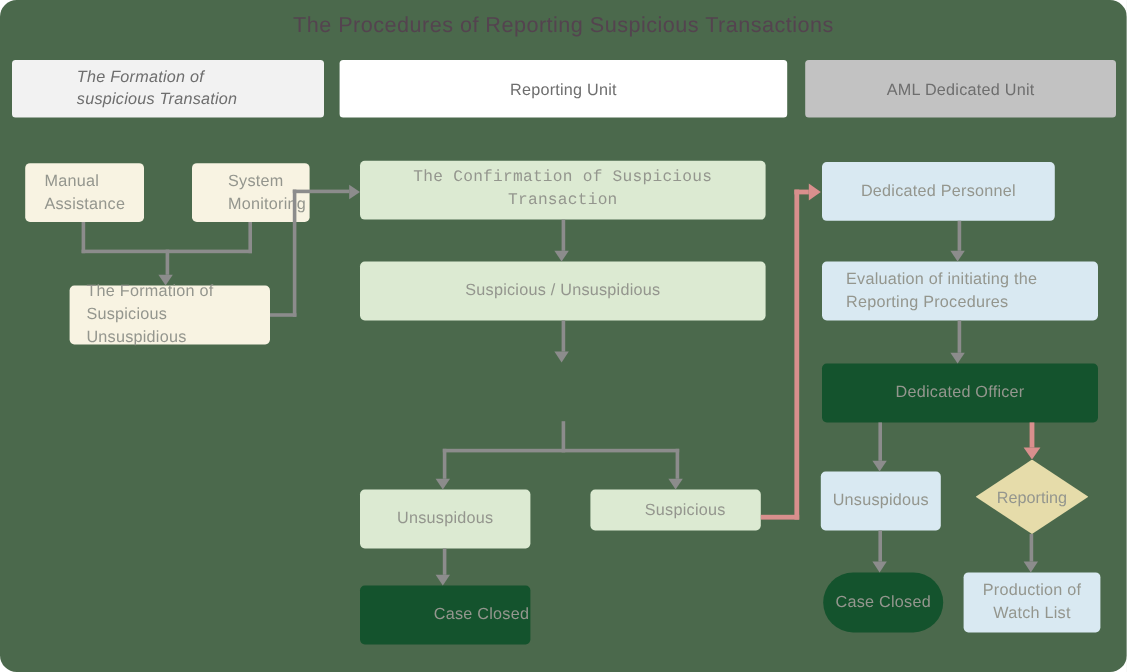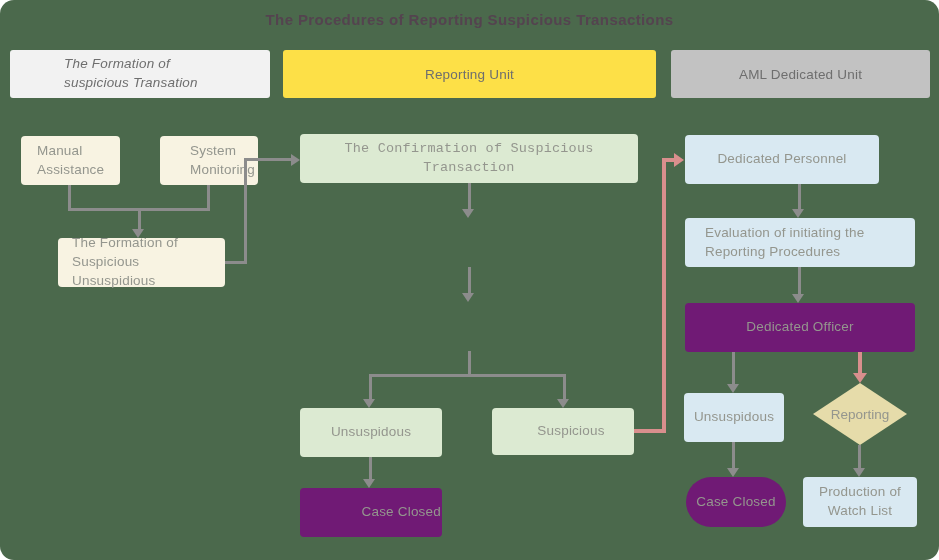--- a/index.html
+++ b/index.html
@@ -3,41 +3,41 @@
 <meta charset="utf-8">
 <style>
   html,body{margin:0;padding:0;background:#ffffff;}
   .canvas{
     position:relative;width:939px;height:560px;overflow:hidden;
     background:#4b694c;border-radius:14px;
     font-family:"Liberation Sans",sans-serif;
   }
   .title{
     position:absolute;left:0;top:11px;width:939px;text-align:center;
-    font-size:15px;font-weight:bold;color:#54434f;letter-spacing:.4px;
+    font-size:18px;font-weight:normal;color:#54434f;letter-spacing:.4px;
   }
   .hdr{
     position:absolute;height:48px;border-radius:3px;
     display:flex;align-items:center;justify-content:center;
     font-size:13.5px;color:#6e6e6e;letter-spacing:.2px;
   }
   .hdr.h1{left:10px;top:50px;width:260px;background:#f2f2f2;font-style:italic;}
   .hdr.h1 .inner{width:152px;text-align:left;line-height:1.4;}
-  .hdr.h2{left:283px;top:50px;width:373px;background:#fde047;}
+  .hdr.h2{left:283px;top:50px;width:373px;background:#ffffff;}
   .hdr.h3{left:671px;top:50px;width:259px;background:#c2c2c2;}
   .box{
     position:absolute;border-radius:4px;box-sizing:border-box;
     display:flex;align-items:center;justify-content:center;
     font-size:13.5px;color:#94968e;letter-spacing:.2px;line-height:1.4;
     text-align:center;
   }
   .cream{background:#f8f3e2;}
   .green{background:#dcead2;}
   .blue{background:#d9e9f2;}
-  .tan{background:#701a75;}
+  .tan{background:#14532d;}
   .left-align{justify-content:flex-start;text-align:left;}
   .right-align{justify-content:flex-end;text-align:right;}
   .pill{border-radius:25px;}
   .diamond{
     position:absolute;display:flex;align-items:center;justify-content:center;
     font-size:13.5px;color:#94968e;background:#e6dcaa;
     clip-path:polygon(50% 0,100% 50%,50% 100%,0 50%);
   }
   .vl,.hl{position:absolute;background:#8c8c8c;}
   .vl{width:3px;}
@@ -62,22 +62,23 @@
     <span class="inner">The Formation of suspicious Transation</span>
   </div>
   <div class="hdr h2">Reporting Unit</div>
   <div class="hdr h3">AML Dedicated Unit</div>
 
   <div class="box cream left-align" style="left:21px;top:136px;width:99px;height:49px;padding-left:16px;">Manual Assistance</div>
   <div class="box cream left-align" style="left:160px;top:136px;width:98px;height:49px;padding-left:30px;">System Monitoring</div>
   <div class="box cream left-align" style="left:58px;top:238px;width:167px;height:49px;padding-left:14px;padding-right:6px;">The Formation of Suspicious Unsuspidious</div>
 
   <div class="box green" style="left:300px;top:134px;width:338px;height:49px;font-family:Liberation Mono, monospace;">The Confirmation of Suspicious Transaction</div>
+  <div class="box green" style="left:300px;top:218px;width:338px;height:49px;">Suspicious / Unsuspidious</div>
   <div class="box green" style="left:300px;top:408px;width:142px;height:49px;">Unsuspidous</div>
-  <div class="box green" style="left:492px;top:408px;width:142px;height:47px;padding-left:16px;">Suspicious</div>
+  <div class="box green" style="left:492px;top:408px;width:142px;height:34px;padding-left:16px;">Suspicious</div>
   <div class="box tan right-align" style="left:300px;top:488px;width:142px;height:49px;padding-right:1px;">Case Closed</div>
 
   <div class="box blue" style="left:685px;top:135px;width:194px;height:49px;">Dedicated Personnel</div>
   <div class="box blue left-align" style="left:685px;top:218px;width:230px;height:49px;padding-left:20px;padding-right:26px;">Evaluation of initiating the Reporting Procedures</div>
   <div class="box tan" style="left:685px;top:303px;width:230px;height:49px;">Dedicated Officer</div>
   <div class="box blue" style="left:684px;top:393px;width:100px;height:49px;">Unsuspidous</div>
   <div class="diamond" style="left:813px;top:383px;width:94px;height:62px;">Reporting</div>
   <div class="box tan pill" style="left:686px;top:477px;width:100px;height:50px;">Case Closed</div>
   <div class="box blue" style="left:803px;top:477px;width:114px;height:50px;">Production of Watch List</div>
 

